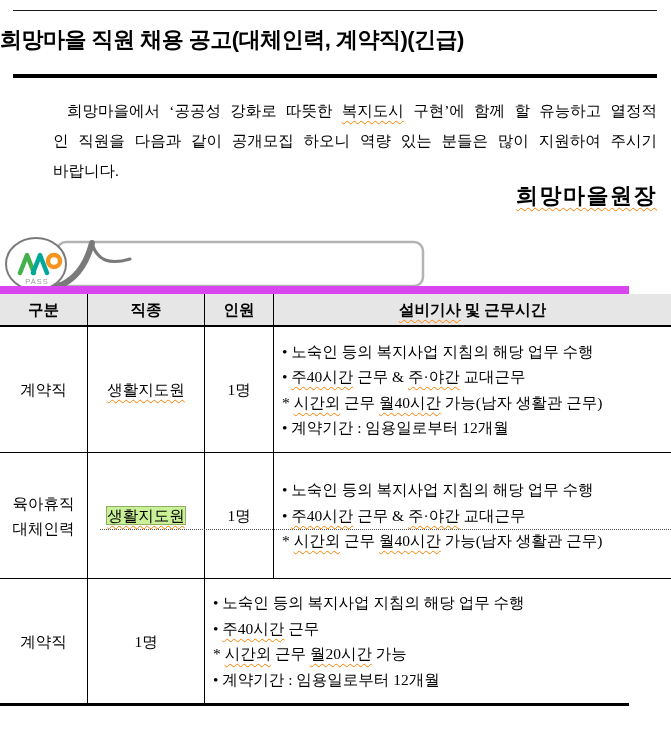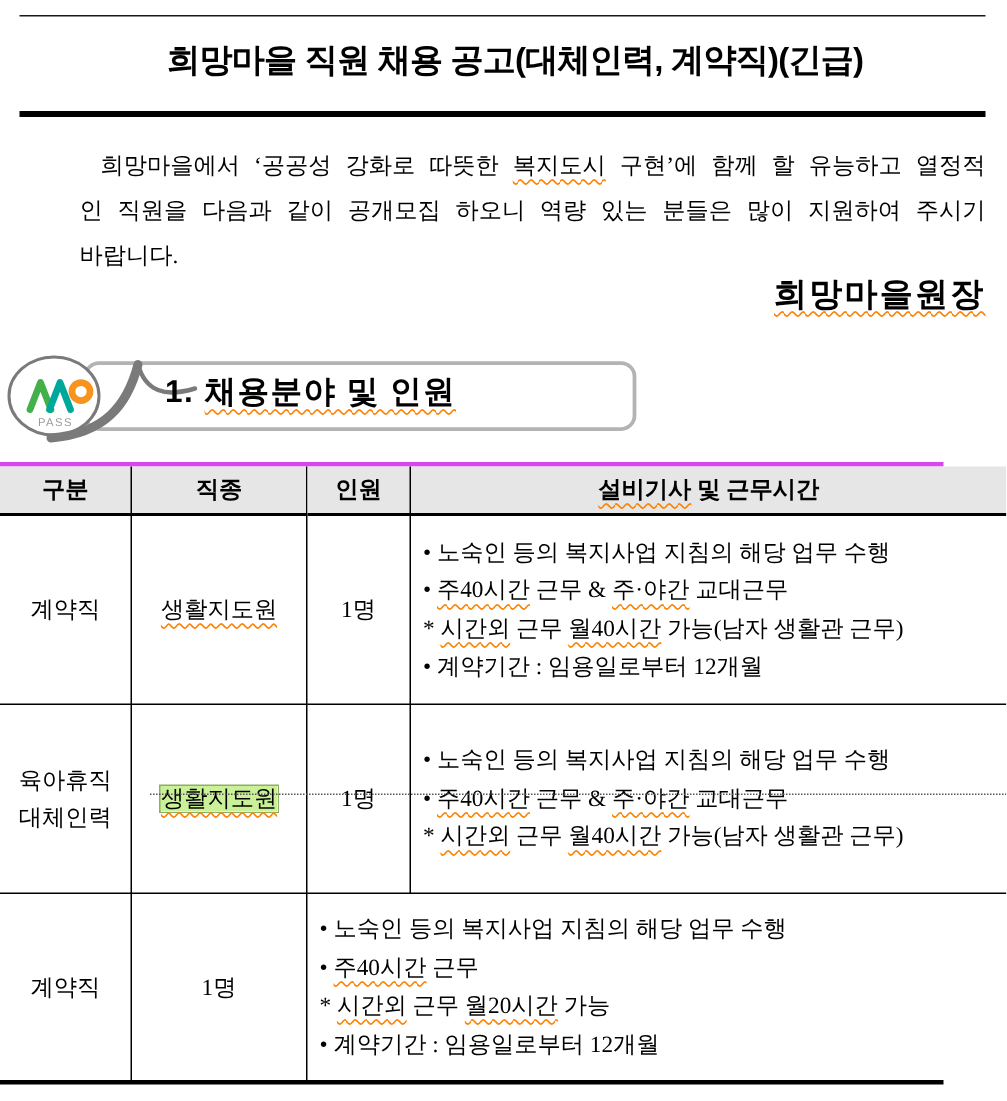--- a/index.html
+++ b/index.html
@@ -3,23 +3,23 @@
 <meta charset="utf-8">
 <style>
   html,body { margin:0; padding:0; background:#ffffff; }
   .page {
     position:relative; width:671px; height:734px; background:#fff;
     font-family:"Liberation Serif","DejaVu Serif",serif; color:#000; overflow:hidden;
   }
   .rule-thin  { position:absolute; left:13px; right:14px; top:10px; border-top:1.5px solid #1a1a1a; }
   .rule-thick { position:absolute; left:13px; right:14px; top:74px; border-top:4px solid #000; }
   .doc-title {
-    position:absolute; top:25px; left:0; right:0; text-align:center;
+    position:absolute; top:25px; left:0; right:0; 
     font-family:"Liberation Sans","DejaVu Sans",sans-serif;
-    font-size:22px; font-weight:bold; letter-spacing:-0.5px;padding-left:16px;
+    font-size:22px; font-weight:bold; letter-spacing:-0.5px;
   }
   .intro {
     position:absolute; top:96px; left:13px; right:14px;
     font-size:15.5px; line-height:30px; text-align:justify;
     text-indent:14px; word-spacing:4px;margin-left:40px;
   }
   .date-line { position:absolute; top:155px; right:14px; font-size:15.5px; }
   .signature {
     position:absolute; top:181px; right:14px; font-size:22px; font-weight:bold; letter-spacing:1.5px;
   }
@@ -29,24 +29,24 @@
     text-underline-offset:4px; text-decoration-skip-ink:none;
   }
   .hl { background:var(--hl,#caf197); box-shadow:0 0 0 1px var(--hlb,#8fae62); }
   .banner-svg { position:absolute; left:0; top:234px; }
   .section-title {
     position:absolute; left:110px; top:247px;
     font-family:"Liberation Sans","DejaVu Sans",sans-serif;
     font-size:21px; font-weight:bold; letter-spacing:1px; white-space:nowrap;
   }
   .rtable {
-    position:absolute; top:308px; left:0; width:629px; box-sizing:border-box;
+    position:absolute; top:286px; left:0; width:629px; box-sizing:border-box;
     display:grid; grid-template-columns:88px 117px 69px 397px;
     grid-template-rows:33px 126px 126px 124px;
-    border-top:3px solid #d946ef; border-bottom:3px solid #000;
+    border-top:8px solid #d946ef; border-bottom:3px solid #000;
   }
   .cell {
     box-sizing:border-box; display:flex; flex-direction:column;
     align-items:center; justify-content:center;
     font-size:15.5px; line-height:25px; text-align:center;
   }
   .c0,.c1,.c2 { border-right:1.5px solid #000; }
   .rb { border-bottom:1.5px solid #000; }
   .header-cell { background:var(--hdr,#e6e6e6); font-weight:bold; border-bottom:2px solid #000; }
   .duties { align-items:flex-start; text-align:left; padding:0 4px 0 8px; line-height:25.5px; }
@@ -78,24 +78,20 @@
     <rect x="57" y="8" width="366" height="44" rx="9" fill="#ffffff" stroke-width="2.5" stroke="#b3b3b3"></rect>
     <ellipse cx="36" cy="30" rx="30" ry="26" fill="#ffffff" stroke-width="2" stroke="#7a7a7a"></ellipse>
     <path d="M 34 58 C 70 55 85 36 92 9" fill="none" stroke-linecap="round" stroke-width="6" stroke="#7a7a7a"></path>
     <path d="M 92 9 C 97 27 110 31 130 25" fill="none" stroke-linecap="round" stroke-width="3" stroke="#7a7a7a"></path>
     <polyline points="20,39 27,21 34,39" fill="none" stroke-linecap="round" stroke-linejoin="round" stroke-width="4.5" stroke="#43b049"></polyline>
     <polyline points="33,39 40,21 47,39" fill="none" stroke-linecap="round" stroke-linejoin="round" stroke-width="4.5" stroke="#00a79b"></polyline>
     <circle cx="54" cy="27" r="6" fill="none" stroke-width="4.5" stroke="#f7941d"></circle>
     <text x="37" y="50" text-anchor="middle" font-size="7.5" letter-spacing="1" font-family="Liberation Sans, sans-serif" fill="#9a9a9a">PASS</text>
   </svg>
 
-  <div class="section-title">
-    <span>1.</span>
-    <span class="wavy">채용분야 및 인원</span>
-  </div>
 
   <div class="rtable">
       <div class="cell c0 header-cell">
         <div class="line"><span>구분</span></div>
       </div>
       <div class="cell c1 header-cell">
         <div class="line"><span>직종</span></div>
       </div>
       <div class="cell c2 header-cell">
         <div class="line"><span>인원</span></div>

